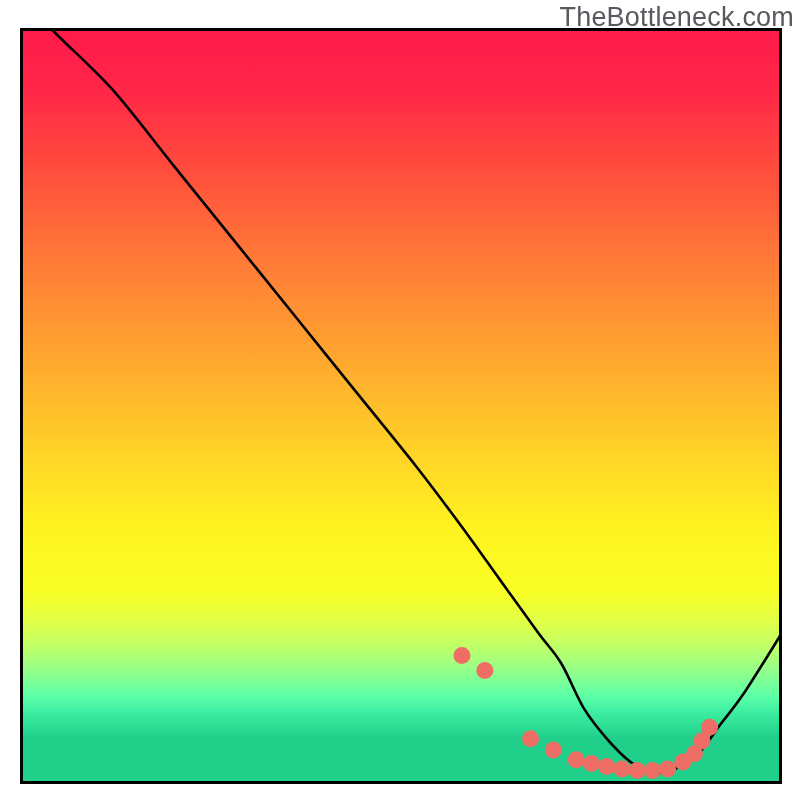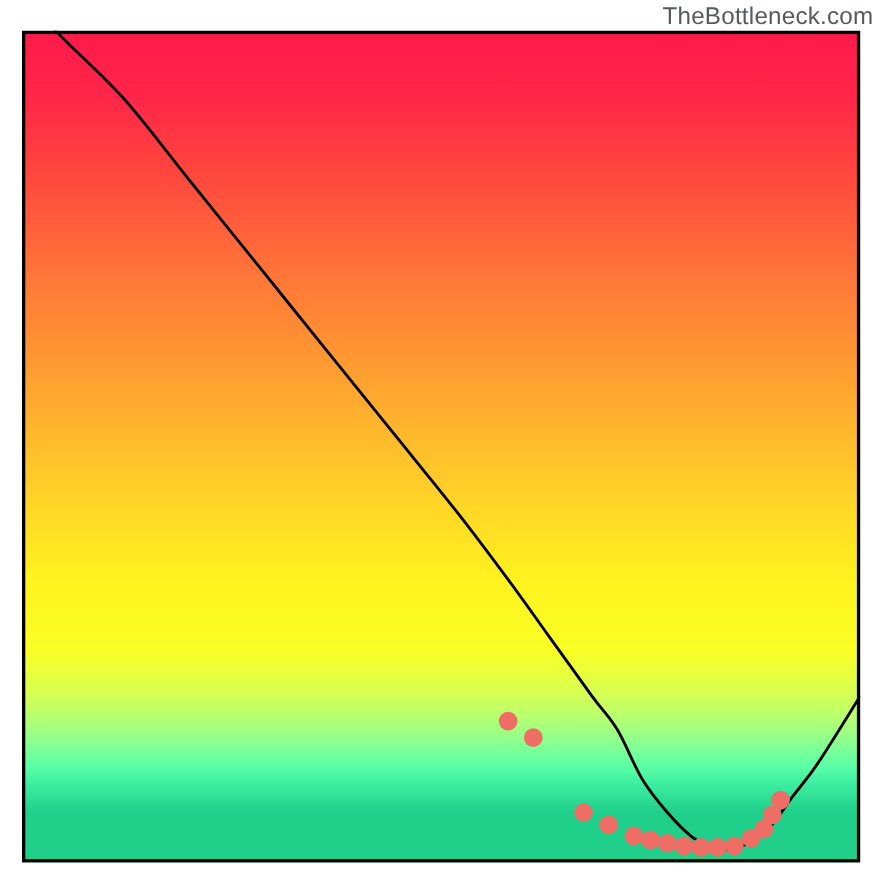--- a/index.html
+++ b/index.html
@@ -13,21 +13,21 @@
   }
   .chart-frame {
     position: absolute;
     box-sizing: border-box;
     border: 3px solid #000;
   }
   .watermark {
     position: absolute;
     top: 2px;
     right: 6px;
-    font-size: 22px;
+    font-size: 27px;
     font-weight: 500;
     color: #56595d;
     letter-spacing: 0.2px;
   }
   svg {
     display: block;
   }
 </style>
 </head>
 <body>

